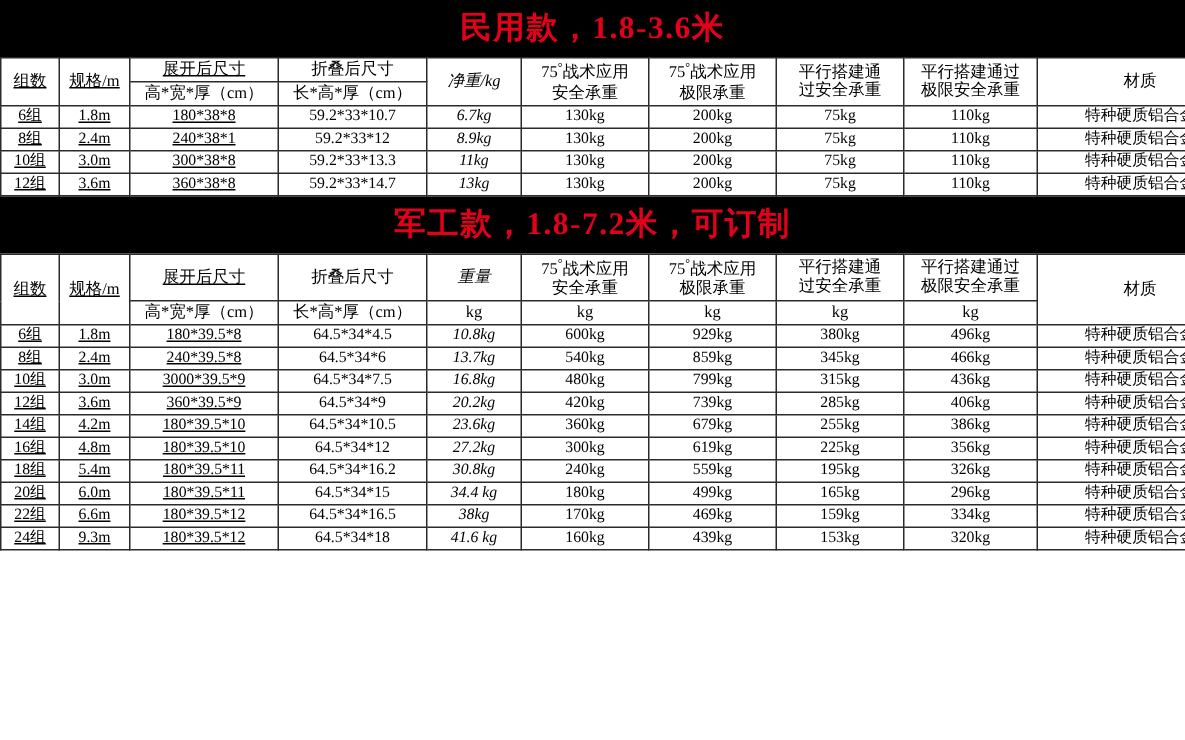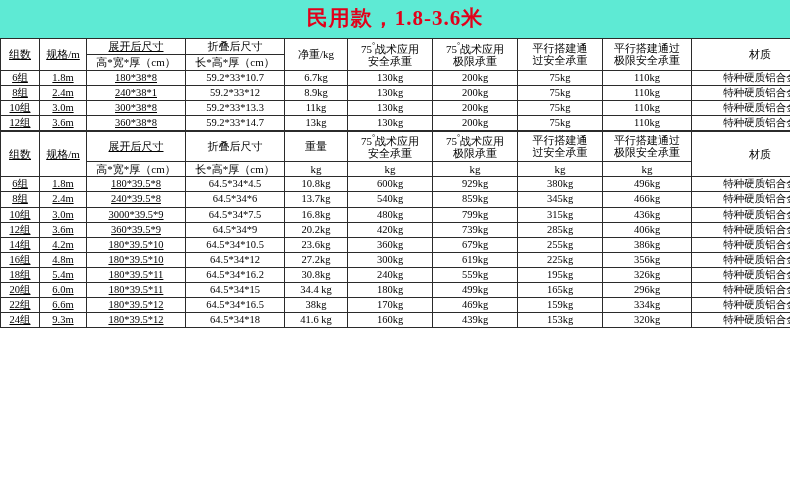--- a/index.html
+++ b/index.html
@@ -14,21 +14,21 @@
     color: #000000;
     overflow: hidden;
   }
   .page {
     width: 790px;
     height: 493px;
     position: relative;
     background: #ffffff;
   }
   .banner {
-    background: #5eead4;
+    background: #000000;
     color: #e2001a;
     font-weight: bold;
     text-align: center;
     font-size: 21px;
     letter-spacing: 1px;
     line-height: 1.3;
     padding: 5px 0 6px 0;
     font-family: "Liberation Serif", "DejaVu Serif", serif;
   }
   table.spec {
@@ -62,21 +62,21 @@
     line-height: 1.25;
   }
   .cell-sm {
     font-size: 10.5px;
   }
   
   .c1 { width: 36px; text-decoration: underline; }
   .c2 { width: 44px; text-decoration: underline; }
   .c3 { width: 96px; text-decoration: underline; }
   .c4 { width: 96px; }
-  .c5 { width: 60px; }
+  .c5 { width: 60px; font-style: italic; }
   .c6 { width: 82px; }
   .c7 { width: 82px; }
   .c8 { width: 82px; }
   .c9 { width: 86px; }
   .c10 { width: 134px; }
   .sup {
     font-size: 8px;
     vertical-align: super;
   }
 </style>
@@ -164,20 +164,21 @@
           <td class="c5 cell-sm">13kg</td>
           <td class="c6 cell-sm">130kg</td>
           <td class="c7 cell-sm">200kg</td>
           <td class="c8 cell-sm">75kg</td>
           <td class="c9 cell-sm">110kg</td>
           <td class="c10 cell-sm">特种硬质铝合金</td>
         </tr>
       </tbody>
   </table>
 
+  <div class="banner">军工款，1.8-7.2米，可订制</div>
 
   <table class="spec">
     <thead>
       <tr>
         <td class="c1 hdr-main" rowspan="3">组数</td>
         <td class="c2 hdr-main" rowspan="3">规格/m</td>
         <td class="c3 hdr-main" rowspan="2">展开后尺寸</td>
         <td class="c4 hdr-main" rowspan="2">折叠后尺寸</td>
         <td class="c5 hdr-main" rowspan="2">重量</td>
         <td class="c6 hdr-sub two-line" rowspan="2">

